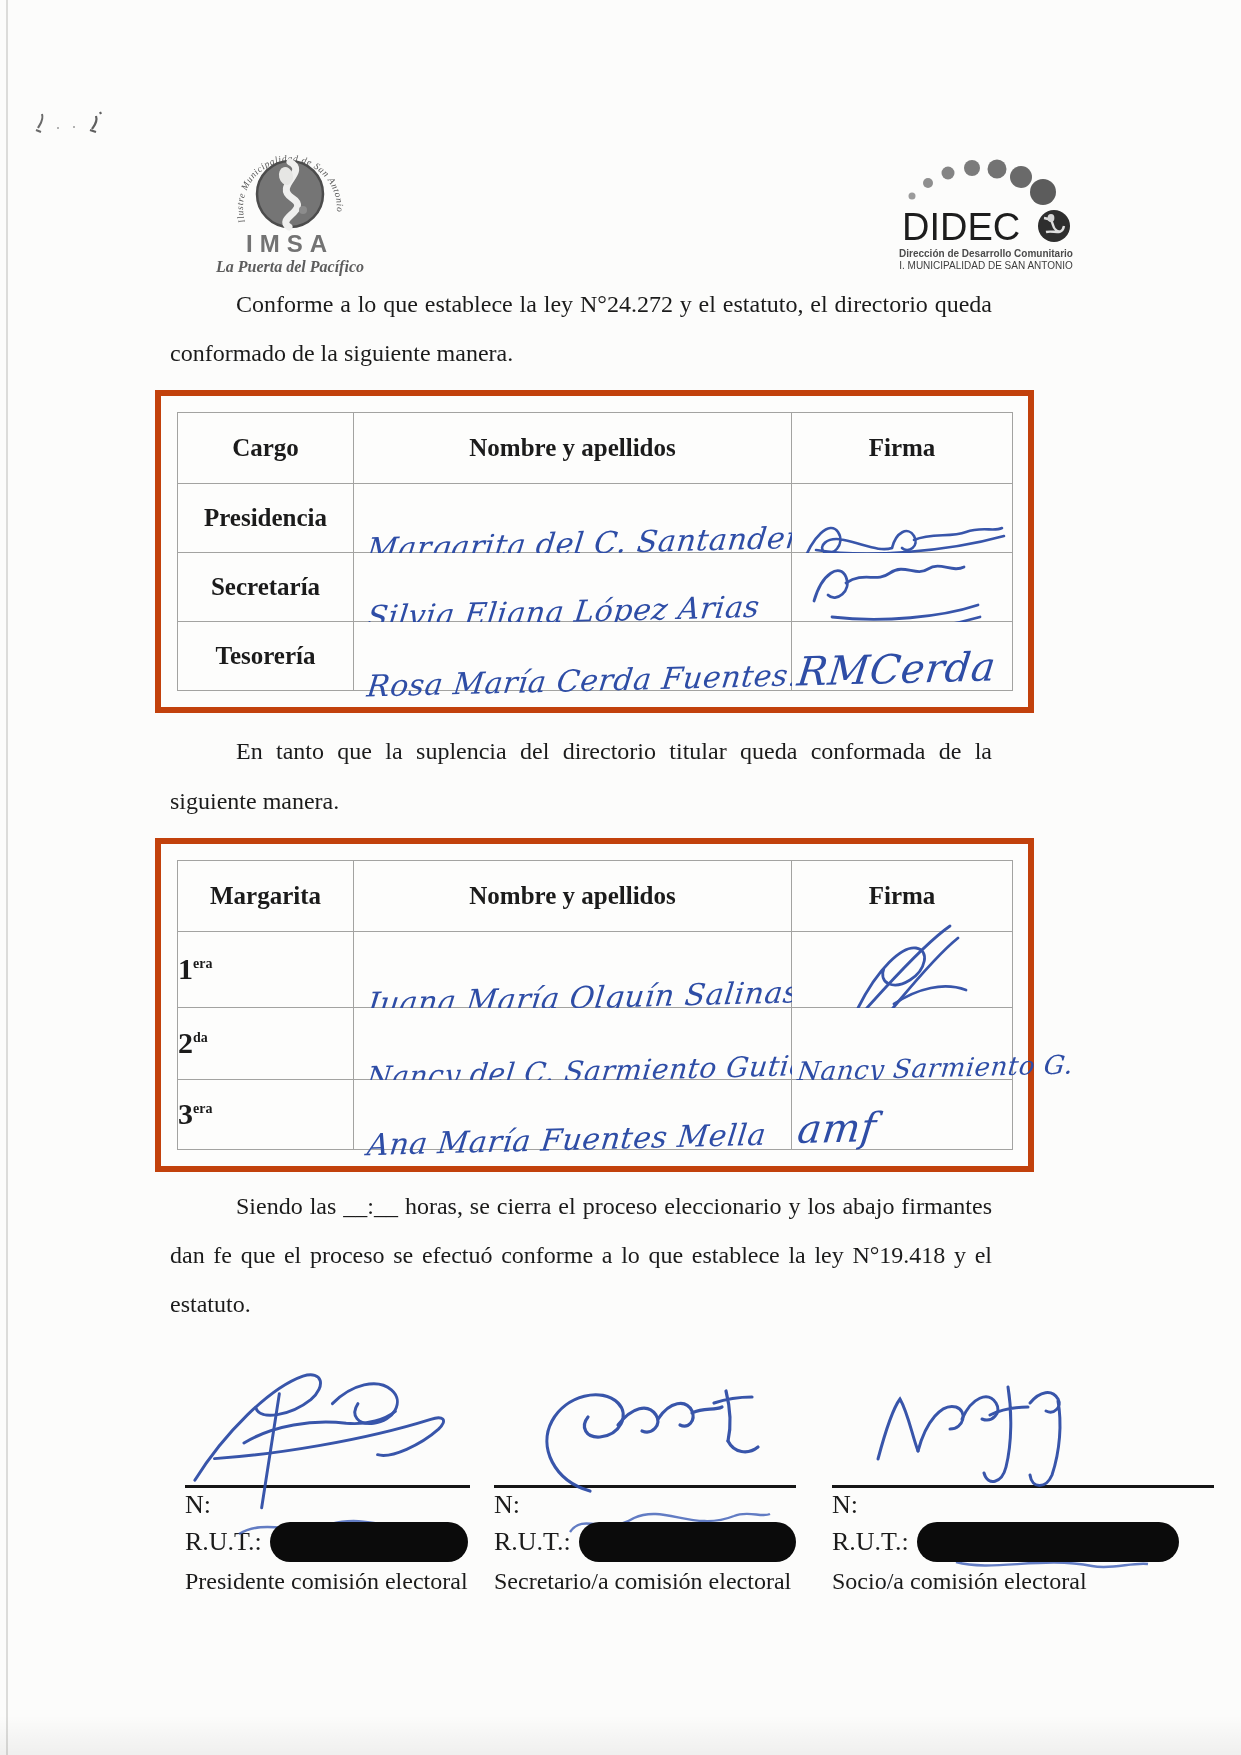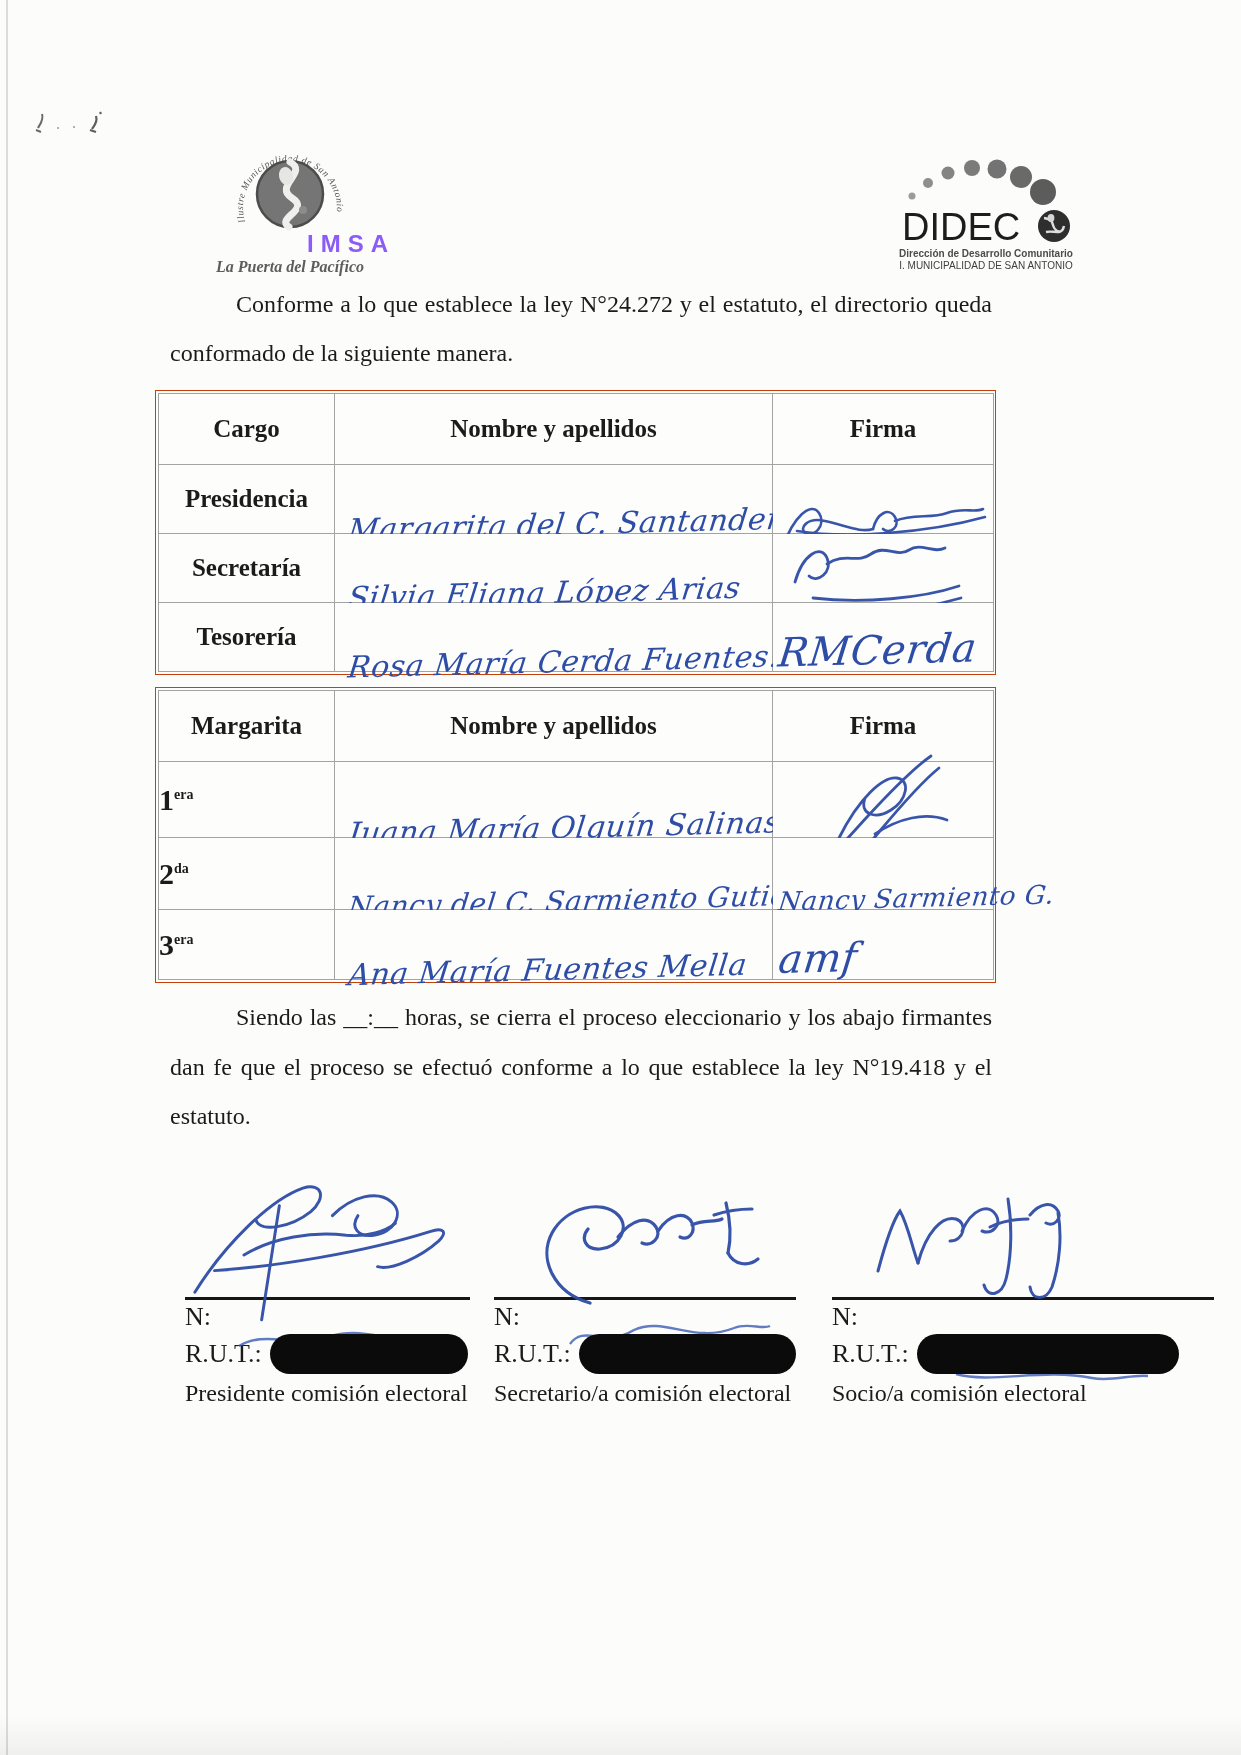--- a/index.html
+++ b/index.html
@@ -10,37 +10,37 @@
   }
   .edge-left{position:absolute;left:6px;top:0;bottom:0;width:2px;background:#dcdcda;}
   .edge-bottom{position:absolute;left:0;right:0;bottom:0;height:40px;
     background:linear-gradient(to bottom,rgba(0,0,0,0),rgba(0,0,0,0.05));}
   .specks{position:absolute;left:34px;top:108px;width:90px;height:30px;}
 
   
   .logo-row{display:flex;justify-content:space-between;align-items:flex-start;
     padding:128px 150px 0 185px;height:150px;}
   .imsa{width:210px;text-align:center;}
-  .imsa-acronym{font-family:"Liberation Sans",sans-serif;font-weight:bold;color:#8b5cf6;
-    font-size:24px;letter-spacing:7px;margin-top:-14px;text-align:right;}
+  .imsa-acronym{font-family:"Liberation Sans",sans-serif;font-weight:bold;color:#737373;
+    font-size:24px;letter-spacing:7px;margin-top:-14px;}
   .imsa-tagline{font-style:italic;font-weight:bold;color:#5d5d5d;font-size:16px;margin-top:0px;}
   .dideco{width:210px;text-align:center;margin-top:28px;}
   .dideco-line1{font-family:"Liberation Sans",sans-serif;font-size:10px;color:#4c4c4c;
     font-weight:bold;margin-top:-4px;}
   .dideco-line2{font-family:"Liberation Sans",sans-serif;font-size:10px;color:#3d3d3d;margin-top:1px;}
 
   
   .para{width:822px;margin:0 0 0 170px;font-size:24px;line-height:2.05;
     text-align:justify;text-indent:66px;}
   .p1{margin-top:2px;}
   .p2{margin-top:14px;}
   .p3{margin-top:10px;}
 
   
-  .tbl-wrap{width:835px;margin:12px 0 0 155px;border:1px solid #c2410c;padding:2px;background:#fdfdfc;}
+  .tbl-wrap{width:835px;margin:12px 0 0 155px;border:6px solid #c2410c;padding:16px;background:#fdfdfc;}
   table{border-collapse:collapse;width:100%;table-layout:fixed;}
   th,td{border:1px solid #a3a3a1;padding:0;position:relative;overflow:visible;}
   th{font-size:25px;font-weight:bold;height:70px;background:#fdfdfc;}
   td{height:68px;background:#fdfdfc;}
   col.c1{width:176px;} col.c2{width:438px;} col.c3{width:221px;}
   .cargo-cell{text-align:center;font-size:25px;font-weight:600;}
   .sup-cell{font-size:30px;font-weight:600;}
   .sup-cell sup{font-size:14px;vertical-align:super;}
   
   .hw{display:inline-block;font-family:"DejaVu Serif",serif;font-style:italic;
@@ -166,20 +166,21 @@
         </tr>
         <tr>
           <td class="cargo-cell">Tesorería</td>
           <td class="nombre-cell"><span class="hw">Rosa María Cerda Fuentes.</span></td>
           <td class="firma-cell"><span class="hw hw-lg" style="top:2px;position:relative;">RMCerda</span></td>
         </tr>
       </tbody>
     </table>
   </div>
 
+  <p class="para p2">En tanto que la suplencia del directorio titular queda conformada de la siguiente manera.</p>
 
   <div class="tbl-wrap">
     <table>
       <colgroup>
           <col class="c1">
           <col class="c2">
           <col class="c3">
         </colgroup>
       <thead>
         <tr>

